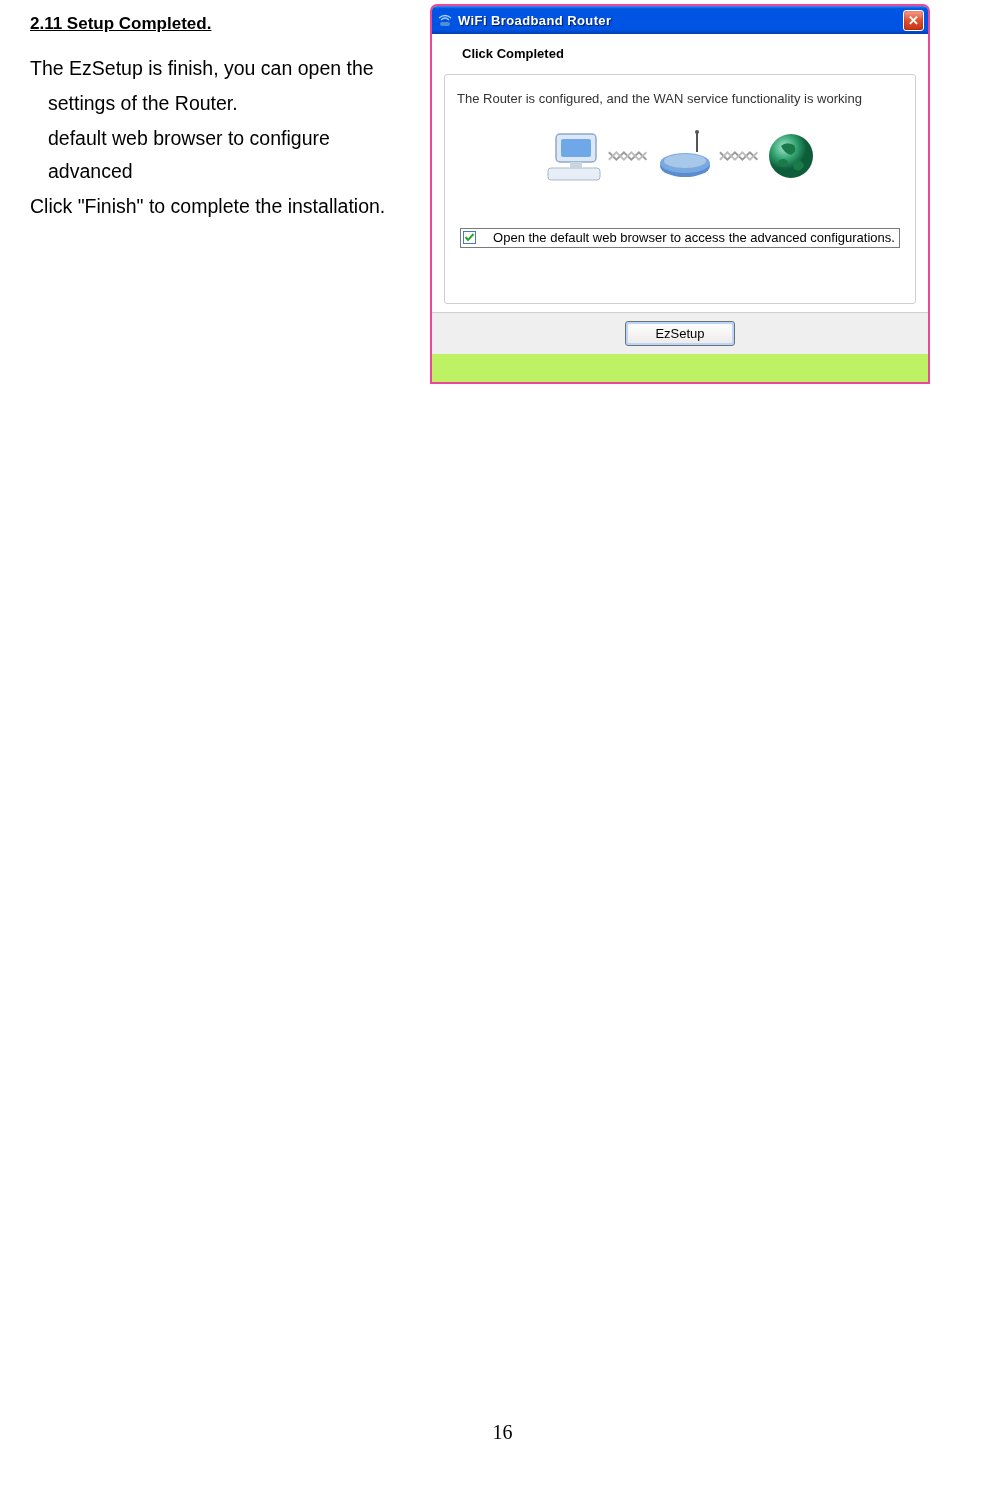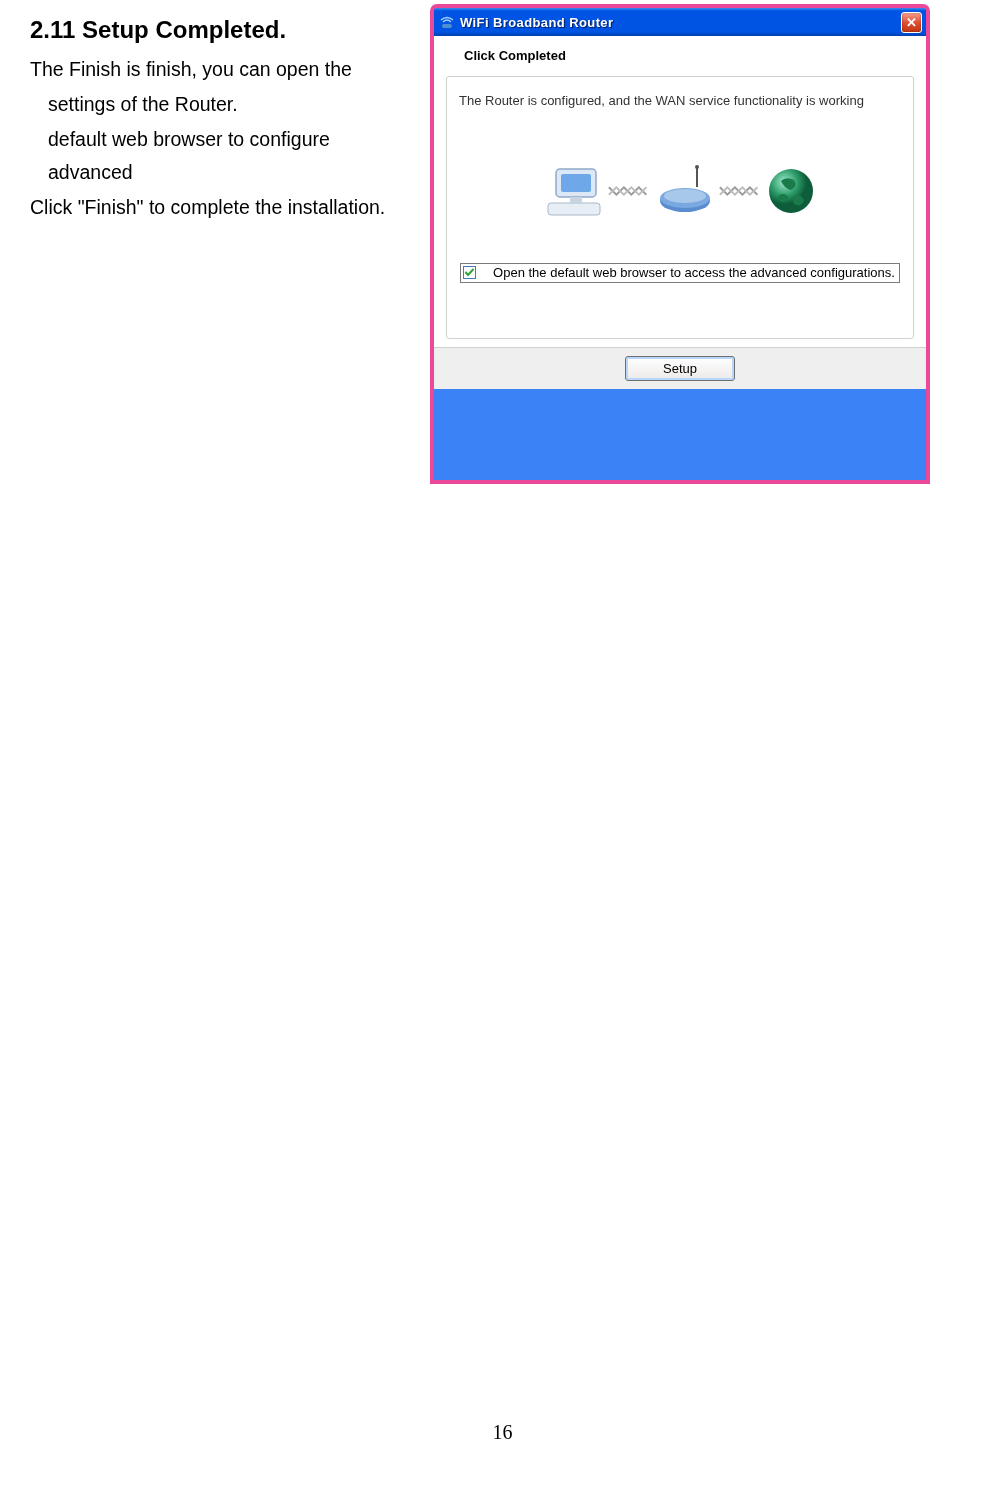--- a/index.html
+++ b/index.html
@@ -15,38 +15,39 @@
       display: flex;
       gap: 20px;
     }
     .left-text {
       flex: 0 0 380px;
       font-size: 19.5px;
       line-height: 1.7;
       color: #000;
     }
     .left-text h3 {
-      font-size: 24px;
-      font-weight: bold;
-      margin-bottom: 2px;
+      font-size: 17px;
+      font-weight: bold;
+      margin-bottom: 13px;
+      text-decoration: underline;
     }
     .left-text p {
       margin-bottom: 2px;
     }
     .left-text .indented {
       padding-left: 18px;
     }
     .window {
       flex: 0 0 500px;
-      border: 4px solid #ec4899;
+      border: 2px solid #ec4899;
       border-radius: 7px 7px 0 0;
       overflow: hidden;
-      background: #3b82f6;
+      background: #bef264;
       font-family: Tahoma, sans-serif;
-      height: 480px;
+      height: 380px;
       margin-top: -6px;
     }
     .titlebar {
       height: 28px;
       background: linear-gradient(to bottom, #3c8cf0 0%, #0054E3 10%, #0054E3 85%, #0040b0 100%);
       display: flex;
       align-items: center;
       padding: 0 4px 0 5px;
       color: #fff;
       font-size: 13px;
@@ -93,21 +94,21 @@
     .content-panel {
       margin: 3px 12px 0 12px;
       border: 1px solid #d0d0d0;
       border-radius: 3px;
       padding: 16px 12px 55px 12px;
       background: #fff;
     }
     .status-text {
       font-size: 13px;
       color: #333;
-      margin-bottom: 55px;
+      margin-bottom: 22px;
     }
     .diagram {
       display: flex;
       align-items: center;
       justify-content: center;
       margin-bottom: 45px;
       gap: 3px;
     }
     .diag-icon {
       display: inline-flex;
@@ -174,21 +175,21 @@
       font-size: 20px;
       font-family: "Times New Roman", serif;
     }
   </style>
 </head>
 <body>
 
 <div class="page-content">
   <div class="left-text">
     <h3>2.11 Setup Completed.</h3>
-    <p>The Finish is finish, you can open the</p>
+    <p>The EzSetup is finish, you can open the</p>
     <p class="indented">settings of the Router.</p>
     <p class="indented">default web browser to configure advanced</p>
     <p>Click "Finish" to complete the installation.</p>
   </div>
 
   <div class="window">
     <div class="titlebar">
       <span class="app-icon">
         <svg width="16" height="16" viewBox="0 0 16 16">
           <rect x="3" y="10" width="10" height="4" rx="2" fill="#5090d0"></rect>
@@ -258,19 +259,19 @@
             <span class="checkbox-input">
               <svg width="11" height="11" viewBox="0 0 11 11">
                 <path d="M1.5 5 L4 8 L9.5 2" stroke="#2da533" stroke-width="2" fill="none"></path>
               </svg>
             </span>
             <span class="checkbox-label">Open the default web browser to access the advanced configurations.</span>
           </span>
         </div>
       </div>
       <div class="button-bar">
-        <button class="finish-btn">Setup</button>
+        <button class="finish-btn">EzSetup</button>
       </div>
     </div>
   </div>
 </div>
 
 <div class="page-number">16</div>
 
 </body></html>

